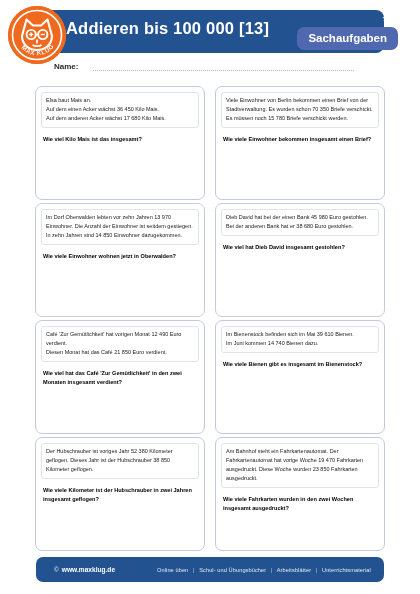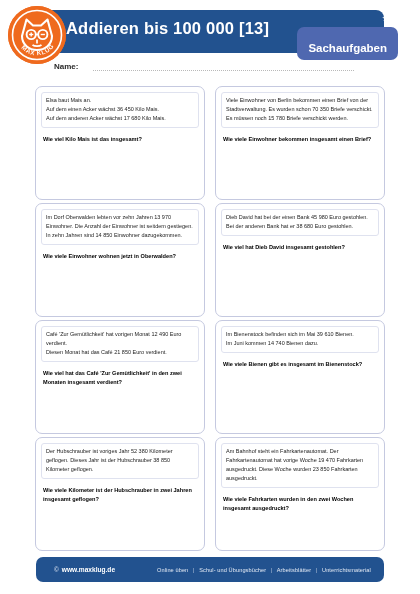--- a/index.html
+++ b/index.html
@@ -57,21 +57,21 @@
     font-size: 8.5px;
     color: #ffffff;
     letter-spacing: 0.5px;
     z-index: 4;
   }
 
   .badge {
     position: absolute;
     right: 22px;
     top: 27px;
-    padding: 15px 11px 6px 11px;
+    padding: 5px 11px 6px 11px;
     background: #4f68b0;
     border-radius: 7px;
     font-size: 11.5px;
     font-weight: bold;
     color: #ffffff;
     white-space: nowrap;
     z-index: 6;
   }
 
   

